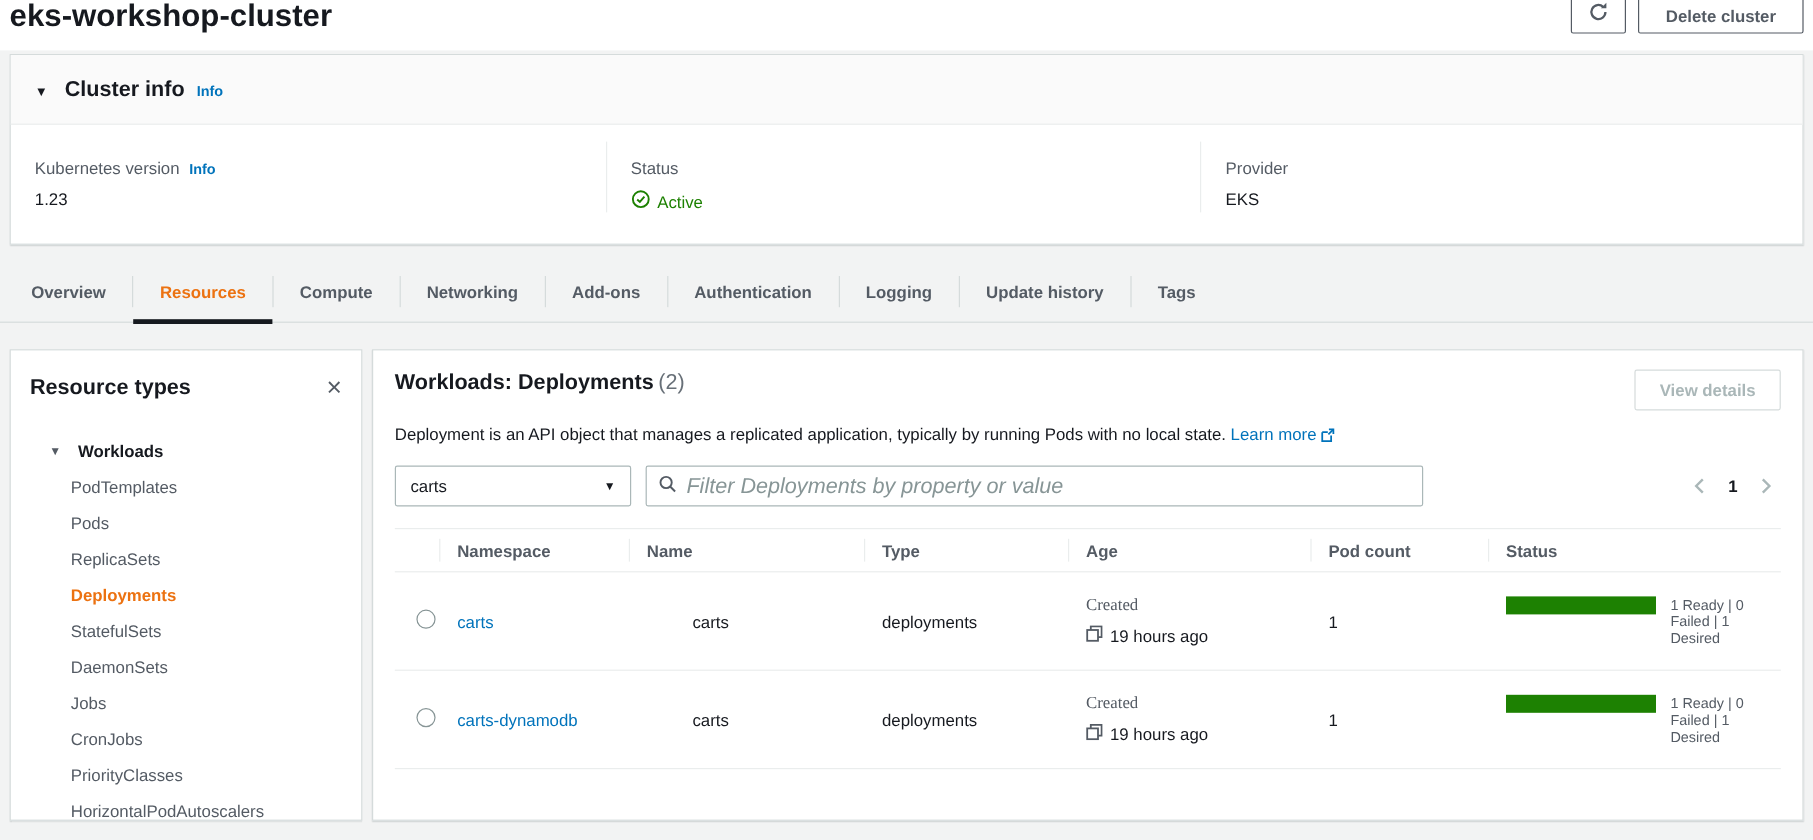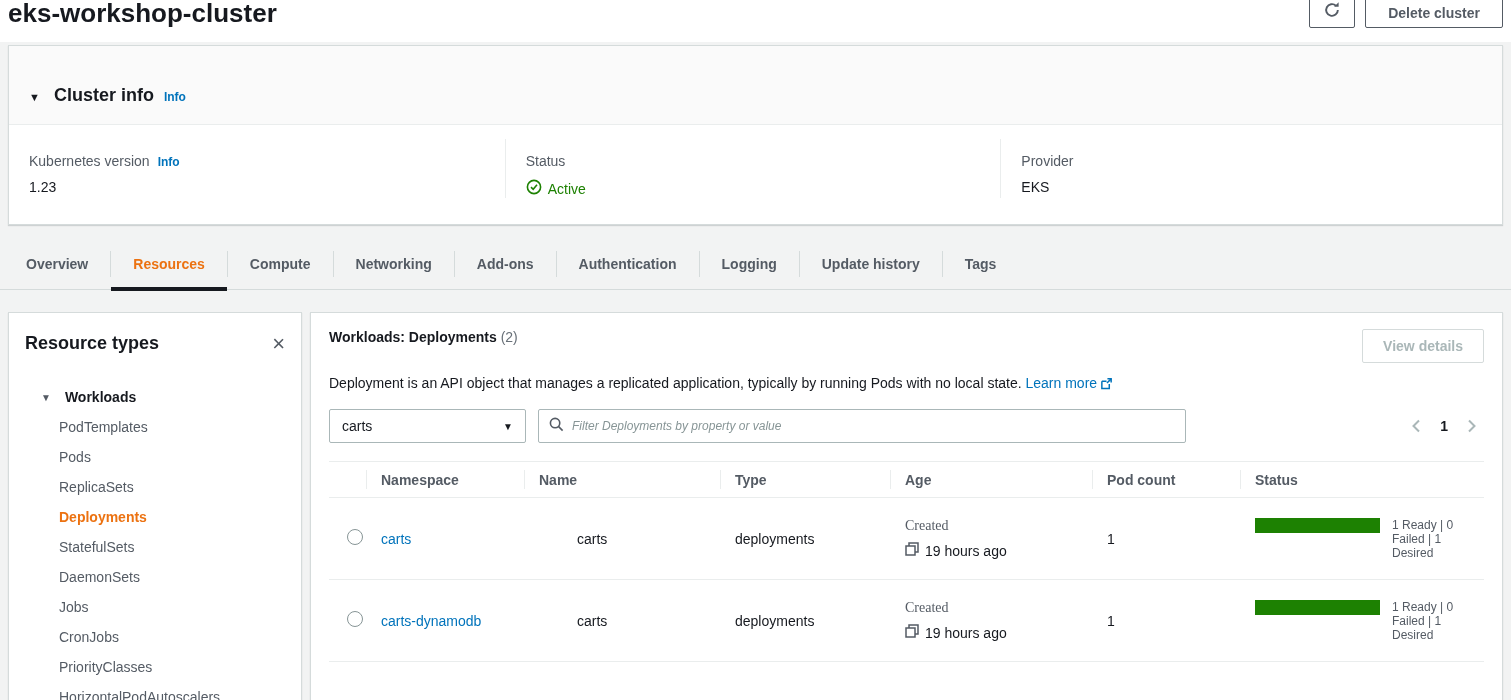--- a/index.html
+++ b/index.html
@@ -63,21 +63,21 @@
     padding: 18px 20px;
     display: flex;
     align-items: baseline;
     gap: 10px;
   }
   .caret-down {
     font-size: 11px;
     color: #16191f;
     margin-right: 4px;
   }
-  .section-title { font-size: 18px; font-weight: 700; color: #16191f; margin-top: 21px; }
+  .section-title { font-size: 18px; font-weight: 700; color: #16191f; }
   .info-link {
     color: #0073bb;
     font-size: 12px;
     font-weight: 700;
     text-decoration: none;
     cursor: pointer;
   }
   .cluster-card-body { display: flex; padding: 14px 0 26px 0; }
   .ci-col { width: 33.2%; padding: 14px 20px 0 20px; }
   .ci-col + .ci-col { border-left: 1px solid #eaeded; }
@@ -150,21 +150,21 @@
     align-items: center;
     color: #545b64;
     cursor: pointer;
     font-size: 14px;
   }
   .tree-item.active { color: #ec7211; font-weight: 700; }
 
   
   .main-panel { flex: 1; padding: 16px 18px; overflow: hidden; }
   .main-header { display: flex; justify-content: space-between; align-items: flex-start; }
-  .main-title { font-size: 14px; font-weight: 700; }
+  .main-title { font-size: 18px; font-weight: 700; }
   .main-count { color: #687078; font-weight: 400; }
   .btn-disabled {
     border-color: #d5dbdb;
     color: #aab7b8;
     cursor: default;
     height: 34px;
     padding: 0 20px;
   }
   .main-desc { margin-top: 12px; font-size: 14px; color: #16191f; }
   .learn-more { color: #0073bb; text-decoration: none; font-weight: 400; cursor: pointer; }
@@ -194,21 +194,21 @@
     display: flex;
     align-items: center;
     margin-left: 12px;
     padding: 0 10px;
     gap: 8px;
   }
   .search-box input {
     border: none;
     outline: none;
     flex: 1;
-    font-size: 12px;
+    font-size: 18px;
     font-style: italic;
     font-family: inherit;
     color: #a16207;
     background: transparent;
   }
   .search-box input::placeholder { color: #879596; font-style: italic; }
   .pager { margin-left: auto; display: flex; align-items: center; gap: 18px; padding-right: 6px; }
   .pager-chev { background: none; border: none; cursor: pointer; padding: 0; line-height: 0; }
   .pager-page { font-weight: 700; font-size: 14px; color: #16191f; }
 

